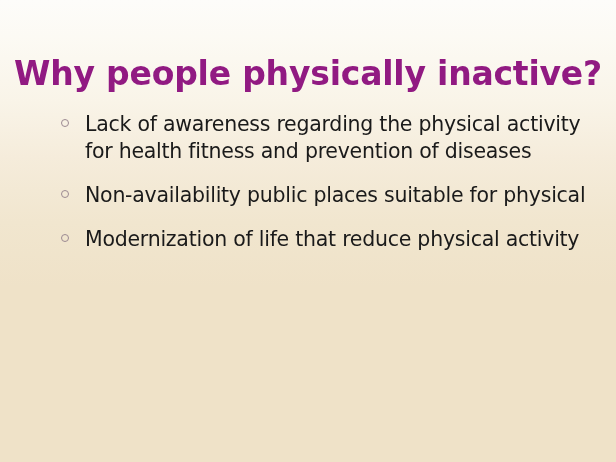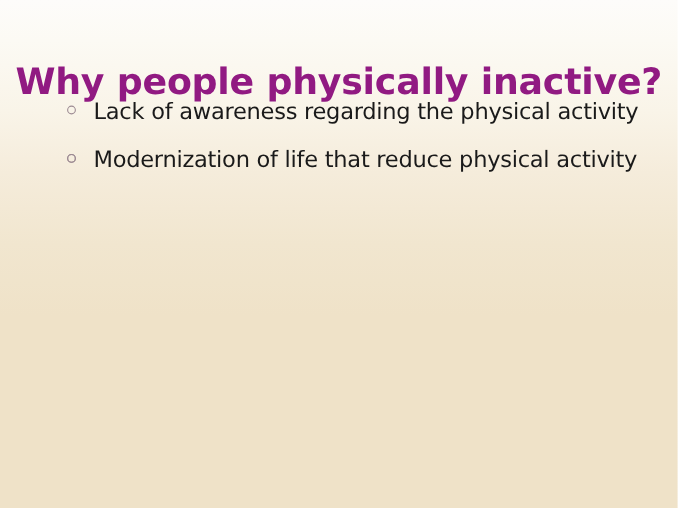--- a/index.html
+++ b/index.html
@@ -44,21 +44,21 @@
     letter-spacing: -0.2px;
     color: #911a82;
     line-height: 1.08;
     white-space: nowrap;
   }
 
   
   #bullet-list {
     position: absolute;
     left: 58px;
-    top: 88px;
+    top: 111px;
     width: 512px;
     margin: 0;
     padding: 0;
     list-style: none;
   }
 
   .bullet-item {
     position: relative;
     padding-left: 27px;
     margin-bottom: 17px;
@@ -97,27 +97,29 @@
 <div id="slide">
 
   <h1 id="slide-title">Why people physically inactive?</h1>
 
   <ul id="bullet-list">
 
     <li class="bullet-item">
       <span class="bullet-marker"></span>
       <span class="bullet-text">
         <span class="bullet-line">Lack of awareness regarding the physical activity</span>
+        <span class="bullet-line">for health fitness and prevention of diseases</span>
       </span>
     </li>
 
 
     <li class="bullet-item">
       <span class="bullet-marker"></span>
       <span class="bullet-text">
+        <span class="bullet-line">Non-availability public places suitable for physical</span>
       </span>
     </li>
 
     <li class="bullet-item">
       <span class="bullet-marker"></span>
       <span class="bullet-text">
         <span class="bullet-line">Modernization of life that reduce physical activity</span>
       </span>
     </li>
 

